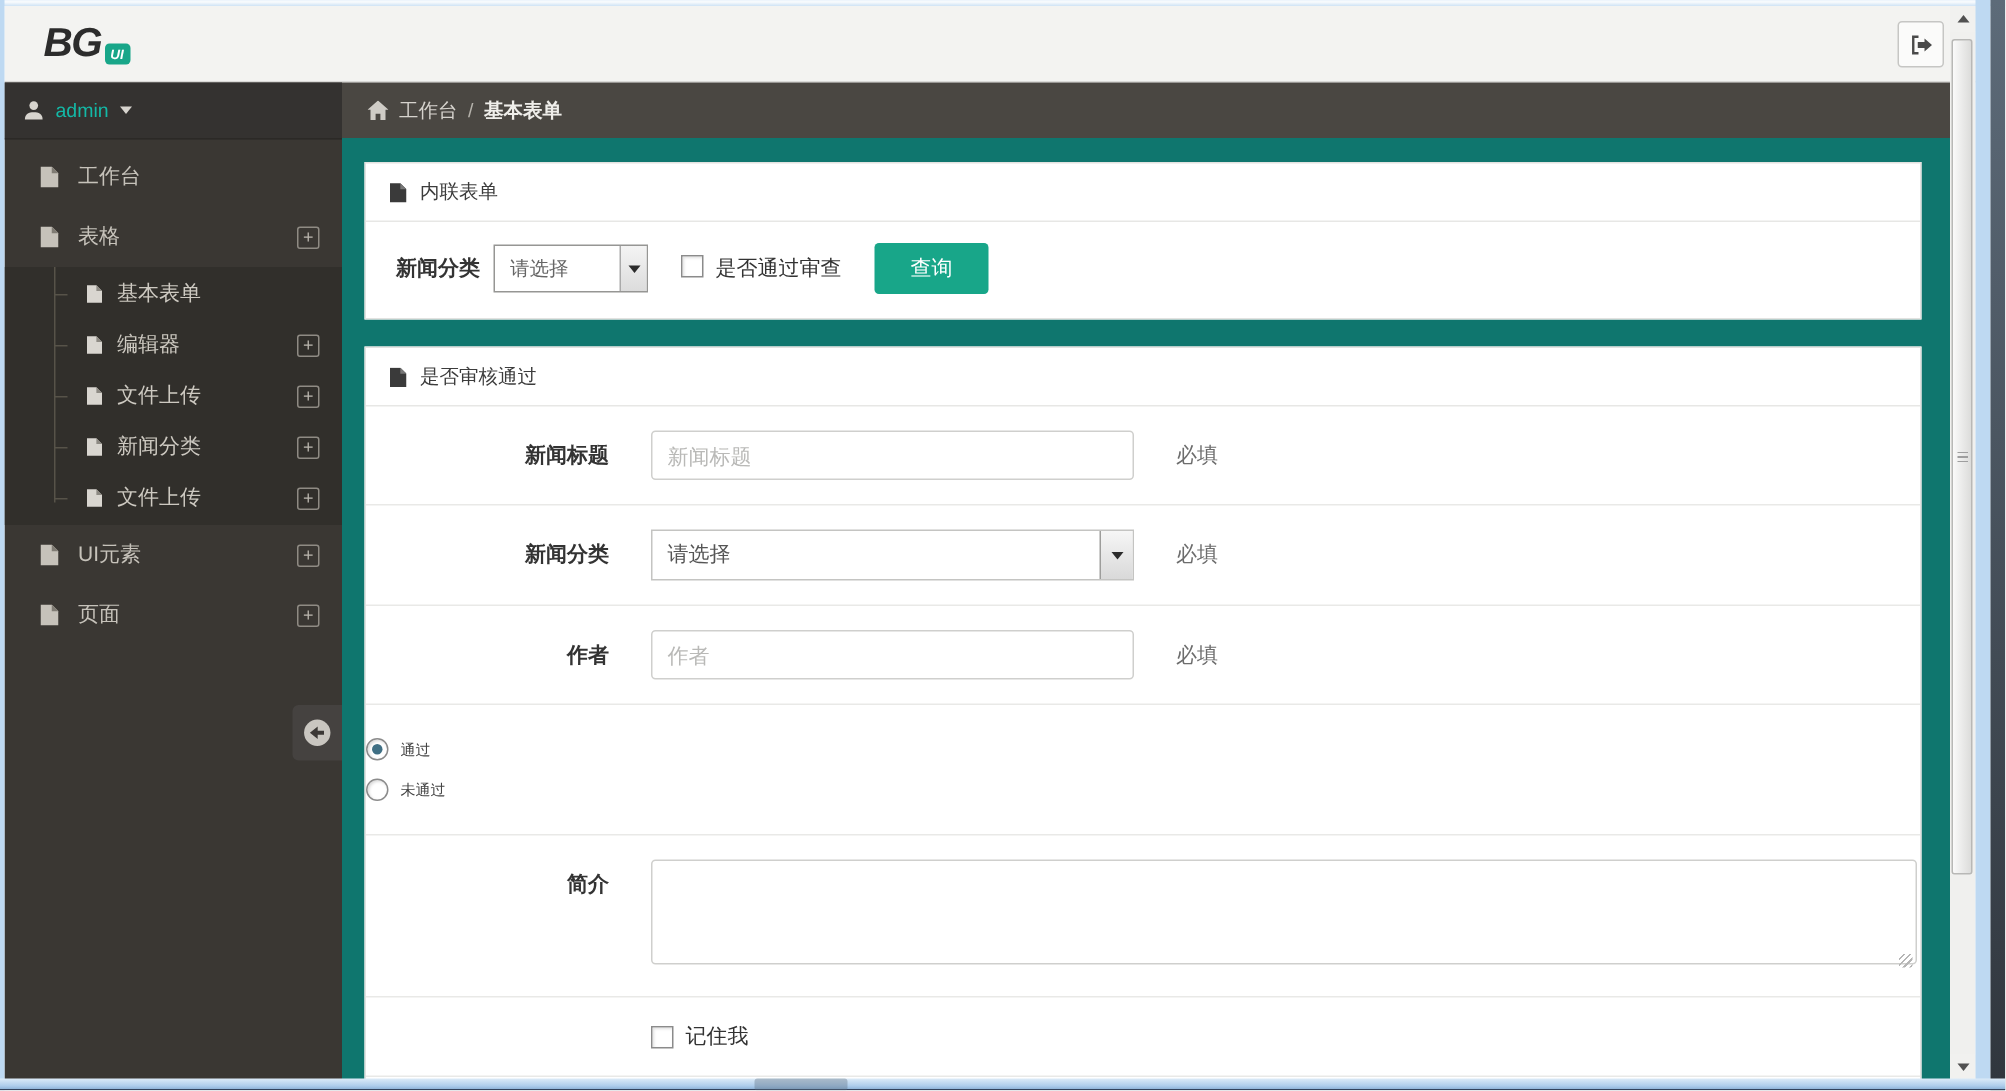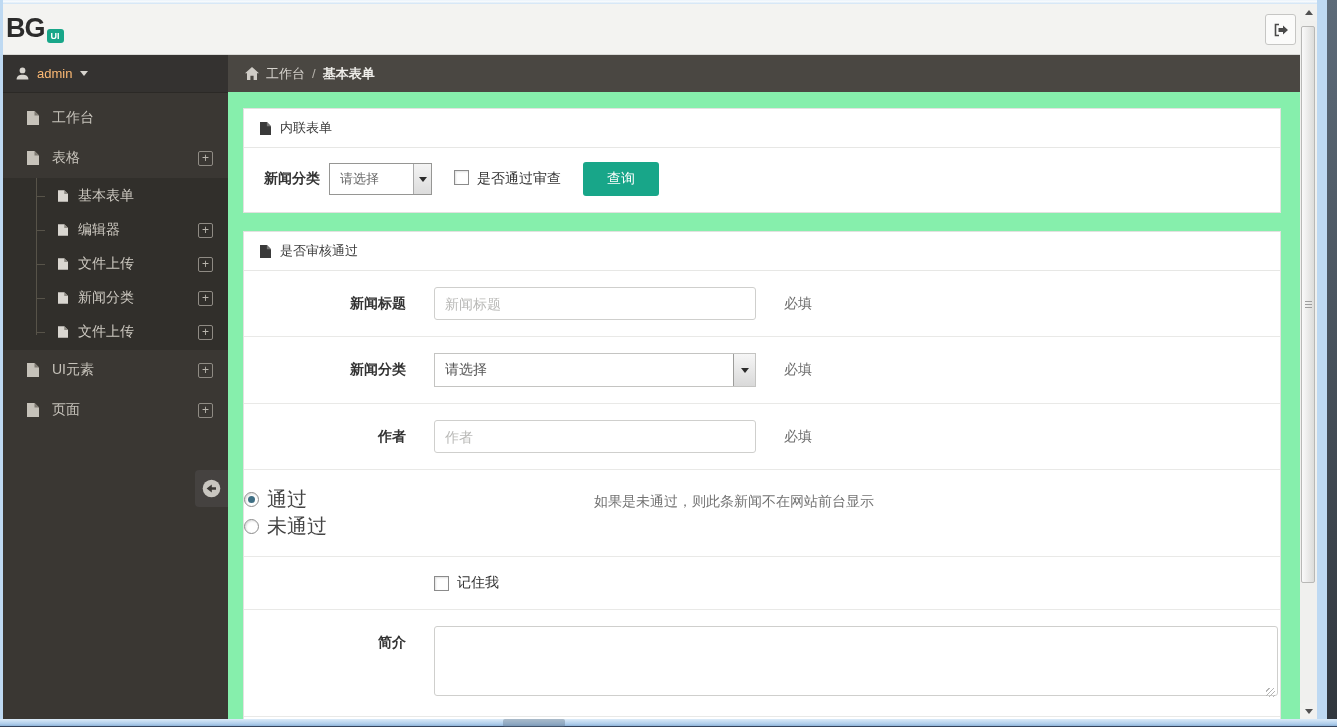--- a/index.html
+++ b/index.html
@@ -10,30 +10,30 @@
   
   .f-top{left:0;top:0;width:1337px;height:4px;background:linear-gradient(#fefefe,#cfe3f5);border-top:1px solid #eef5fc;box-sizing:border-box;z-index:50;}
   .f-left{left:0;top:0;width:3px;height:727px;background:#bed9f2;z-index:50;}
   .f-bottom{left:0;top:719px;width:1337px;height:8px;background:linear-gradient(#dcebf8,#aecdeb 70%,#8fb4d9);border-bottom:1px solid #33435c;box-sizing:border-box;z-index:50;}
   .f-sheen{left:503px;top:719px;width:62px;height:8px;background:rgba(92,110,128,.38);border-radius:2px;z-index:51;}
   .f-right-blue{left:1317px;top:0;width:10px;height:727px;background:#bed9f2;z-index:50;}
   .f-right-dark{left:1327px;top:0;width:10px;height:727px;background:linear-gradient(#5d6b79,#30363d);z-index:50;}
 
   
   .topbar{left:3px;top:4px;width:1314px;height:51px;background:#f3f3f1;border-bottom:1px solid #d9d9d6;box-sizing:border-box;}
-  .logo{position:absolute;left:3px;top:9px;font-size:27px;font-weight:bold;color:#2c2c2c;letter-spacing:-1px;}
+  .logo{position:absolute;left:26px;top:9px;font-size:27px;font-weight:bold;color:#2c2c2c;letter-spacing:-1px;font-style:italic;}
   .logo-badge{display:inline-block;background:#18a689;color:#fff;font-size:9px;font-weight:bold;
               padding:2px 4px;border-radius:3px;letter-spacing:0;position:relative;top:2px;left:2px;}
   .logout-btn{position:absolute;left:1262px;top:10px;width:31px;height:31px;background:#fbfbfa;
               border:1px solid #c6c6c4;border-radius:3px;display:flex;align-items:center;justify-content:center;box-sizing:border-box;cursor:pointer;}
 
   
   .sidebar{left:3px;top:55px;width:225px;height:665px;background:#3a3733;color:#c6c2ba;}
   .admin-row{height:37px;background:#343230;border-bottom:1px solid #2b2926;display:flex;align-items:center;
-             gap:8px;padding-left:13px;font-size:13px;color:#fdba74;cursor:pointer;}
+             gap:8px;padding-left:13px;font-size:13px;color:#14b8a6;cursor:pointer;}
   .caret{width:0;height:0;border-left:4px solid transparent;border-right:4px solid transparent;border-top:5px solid #d7d4ce;}
   .menu{padding-top:5px;}
   .menu-item{height:40px;display:flex;align-items:center;padding:0 15px 0 24px;font-size:14px;cursor:pointer;}
   .menu-item .fico{margin-right:13px;flex:none;}
   .expand{margin-left:auto;width:15px;height:15px;border:1px solid #8f8b84;border-radius:2px;font-size:12px;
           line-height:13px;text-align:center;color:#bab6ae;box-sizing:border-box;}
   .submenu{background:#312f2b;position:relative;padding:1px 0;}
   .submenu-line{position:absolute;left:33px;top:0;bottom:15px;width:1px;background:#575349;}
   .sub-item{height:34px;display:flex;align-items:center;padding:0 15px 0 55px;font-size:14px;color:#cdc9c1;position:relative;cursor:pointer;}
   .sub-item .dash{position:absolute;left:33px;top:50%;width:9px;height:1px;background:#575349;}
@@ -41,21 +41,21 @@
   .collapse-btn{position:absolute;right:0;top:415px;width:33px;height:37px;background:#454240;
                 border-radius:4px 0 0 4px;display:flex;align-items:center;justify-content:center;cursor:pointer;}
 
   
   .breadcrumb{left:228px;top:55px;width:1072px;height:37px;background:#4a4742;display:flex;align-items:center;
               gap:7px;padding-left:17px;box-sizing:border-box;font-size:13px;color:#d6d3cd;}
   .crumb-current{color:#efeeea;font-weight:bold;}
   .crumb-sep{color:#b5b2ab;}
 
   
-  .main{left:228px;top:92px;width:1072px;height:628px;background:#86efac;overflow:hidden;
+  .main{left:228px;top:92px;width:1072px;height:628px;background:#0f766e;overflow:hidden;
         padding:16px 19px 0 15px;box-sizing:border-box;}
   .panel{background:#fff;border:1px solid #e2e2e0;}
   .panel + .panel{margin-top:18px;}
   .panel-head{height:38px;display:flex;align-items:center;gap:9px;padding:0 16px;border-bottom:1px solid #e7e7e5;
               font-size:13px;color:#3c3c3c;}
   .panel-head .fico{color:#3a3a3a;}
 
   
   .p1-body{padding:14px 20px 16px;display:flex;align-items:center;}
   .b-label{font-weight:bold;font-size:14px;color:#333;}
@@ -76,21 +76,21 @@
   .row-ctrl{width:322px;flex:none;}
   .row-ctrl.grow{flex:1;margin-right:2px;width:auto;}
   .row-extra{margin-left:28px;font-size:14px;color:#6d6d6d;line-height:33px;}
   .row-extra.note{line-height:20px;padding-top:5px;color:#737373;}
   input.text{width:322px;height:33px;box-sizing:border-box;border:1px solid #cfcfcd;border-radius:3px;
              padding:0 10px;font-size:14px;color:#555;outline:none;background:#fff;}
   input.text::placeholder{color:#b9b9b7;}
   .nselect.wide{width:322px;height:34px;border:1px solid #c4c4c2;}
   .nselect.wide .val{font-size:14px;color:#555;}
   .nselect.wide .sbtn{width:21px;border-left:1px solid #9d9d9b;background:linear-gradient(#f6f6f6,#d9d9d9);}
-  .radio-line{display:flex;align-items:center;gap:8px;height:27px;font-size:20px;color:#444;}
+  .radio-line{display:flex;align-items:center;gap:8px;height:27px;font-size:10px;color:#444;}
   .nradio{width:13px;height:13px;border:1px solid #8b8b8b;border-radius:50%;background:#fff;position:relative;
           box-shadow:inset 1px 1px 2px rgba(0,0,0,.15);flex:none;cursor:pointer;}
   .nradio.sel::after{content:"";position:absolute;left:3px;top:3px;right:3px;bottom:3px;border-radius:50%;background:#3f6f84;}
   .chk-line{display:flex;align-items:center;gap:8px;height:20px;font-size:14px;color:#333;}
   .ta-wrap{position:relative;}
   textarea.intro{width:100%;height:70px;box-sizing:border-box;border:1px solid #cfcfcd;border-radius:3px;
                  resize:none;outline:none;font-family:inherit;}
   .ta-grip{position:absolute;right:3px;bottom:3px;width:9px;height:9px;
            background:repeating-linear-gradient(135deg,transparent 0 2px,#b5b5b5 2px 3px);}
   .form-footer{padding:16px 0 40px 17px;}
@@ -300,39 +300,38 @@
         <div class="row-ctrl">
           <div class="radio-line">
             <span class="nradio sel"></span>
             <span>通过</span>
           </div>
           <div class="radio-line">
             <span class="nradio"></span>
             <span>未通过</span>
           </div>
         </div>
-        <div class="row-extra note">如果是未通过，则此条新闻不在网站前台显示</div>
-      </div>
-
-      <div class="form-row">
-        <div class="row-label"></div>
-        <div class="row-ctrl">
-          <div class="chk-line">
-            <span class="ncheck"></span>
-            <span>记住我</span>
-          </div>
-        </div>
       </div>
 
       <div class="form-row">
         <div class="row-label">简介</div>
         <div class="row-ctrl grow">
           <div class="ta-wrap">
             <textarea class="intro" style=""></textarea>
             <span class="ta-grip"></span>
+          </div>
+        </div>
+      </div>
+
+      <div class="form-row">
+        <div class="row-label"></div>
+        <div class="row-ctrl">
+          <div class="chk-line">
+            <span class="ncheck"></span>
+            <span>记住我</span>
           </div>
         </div>
       </div>
 
       <div class="form-footer">
         
       </div>
     </div>
   </div>
 

